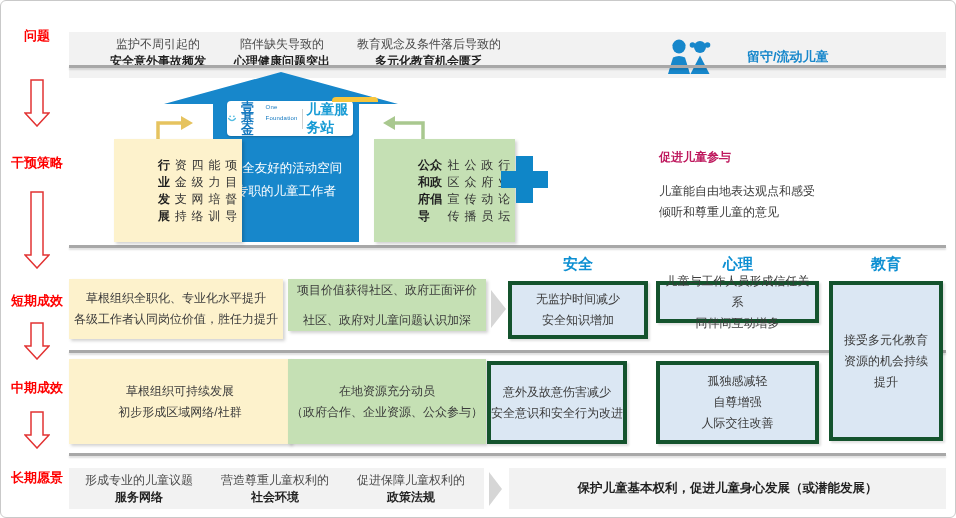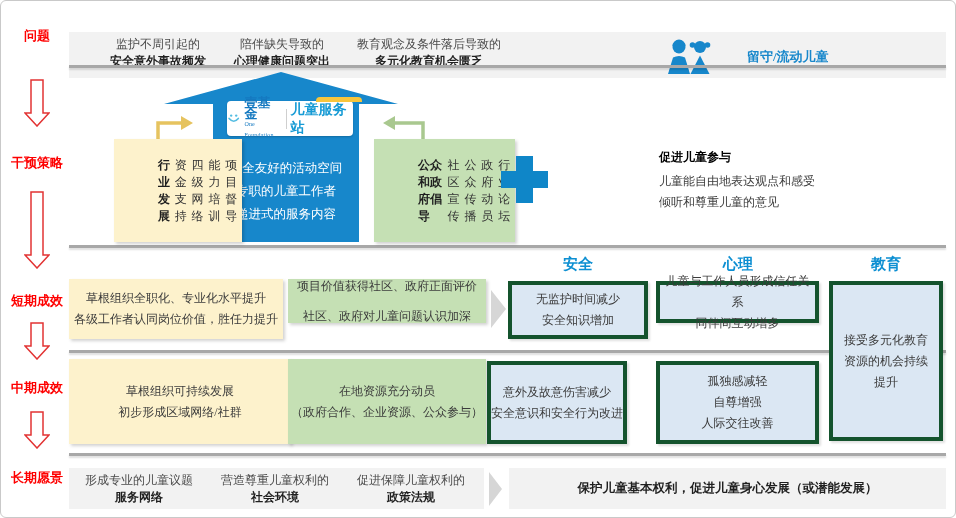--- a/index.html
+++ b/index.html
@@ -1,19 +1,19 @@
 <!DOCTYPE html>
 <html><head>
 <meta charset="utf-8">
 <style>
   html,body{margin:0;padding:0;background:#ffffff;}
   .canvas{
     position:relative;width:956px;height:518px;box-sizing:border-box;
     background:#fff;border:1px solid #c9c9c9;border-radius:6px;overflow:hidden;
-    font-family:Liberation Serif, serif;color:#3b3b3b;
+    font-family:Liberation Sans, sans-serif;color:#3b3b3b;
   }
   .abs{position:absolute;}
   
   .rail-label{position:absolute;left:6px;width:60px;text-align:center;
     color:#fe0000;font-weight:bold;font-size:13px;}
   .rail-arrow{position:absolute;left:23px;}
   
   .bar{position:absolute;background:#f2f2f2;margin-top:20px;}
   .pblock{position:absolute;text-align:center;font-size:12px;line-height:17px;color:#4a4a4a;}
   .pblock .b2{font-weight:bold;color:#1f1f1f;}
@@ -22,31 +22,31 @@
   .divider{position:absolute;height:3px;background:#a8a8a8;box-shadow:0 2px 2px rgba(0,0,0,.13);}
   
   .ybox{position:absolute;background:#fdf2cc;box-shadow:2px 2px 3px rgba(0,0,0,.18);}
   .gbox{position:absolute;background:#c5e0b4;box-shadow:2px 2px 3px rgba(0,0,0,.18);}
   .stack{display:flex;flex-direction:row;justify-content:space-evenly;align-items:center;
     text-align:left;font-size:12px;color:#333;padding-left:44px;}
   .stack .t{font-weight:bold;color:#1f1f1f;}
   .logo{position:absolute;left:226px;top:100px;width:126px;height:35px;background:#fff;
     border-radius:4px;display:flex;align-items:center;justify-content:center;gap:4px;
     box-shadow:0 1px 2px rgba(0,0,0,.2);}
-  .logo-brand{display:flex;flex-direction:column;line-height:11px;}
+  .logo-brand{display:flex;flex-direction:row;line-height:11px;}
   .logo-brand .cn{font-size:13px;font-weight:bold;color:#1579c0;}
   .logo-brand .en{font-size:6px;color:#1579c0;letter-spacing:.2px;}
   .logo-divider{width:1px;height:20px;background:#cfcfcf;}
   .logo-product{position:relative;font-size:14px;font-weight:bold;color:#179bd5;}
   .logo-product::before{content:"";position:absolute;left:26px;top:-4px;width:46px;height:5px;
     background:#f7c53c;border-radius:4px 4px 0 0;}
   .arrow-text{position:absolute;left:212px;top:156px;width:146px;text-align:center;
     color:#ffffff;font-size:12.5px;line-height:23px;}
   .participation{position:absolute;left:658px;top:146px;width:270px;font-size:12px;line-height:21px;color:#3b3b3b;}
-  .participation .t{font-weight:bold;color:#000000;margin-bottom:3px;}
+  .participation .t{font-weight:bold;color:#be185d;margin-bottom:13px;}
   
   .col-header{position:absolute;width:56px;text-align:center;color:#0d8fd2;font-weight:bold;font-size:15px;}
   .bbox{position:absolute;background:#dbe7f3;border:4px solid #14532d;box-sizing:border-box;
     box-shadow:2px 2px 2px rgba(0,0,0,.12);display:flex;flex-direction:column;
     justify-content:center;align-items:center;text-align:center;font-size:12px;line-height:21px;color:#3b3b3b;}
   .obox{display:flex;flex-direction:column;justify-content:center;align-items:center;
     text-align:center;font-size:12px;line-height:21px;color:#3b3b3b;}
   
   .graybox{position:absolute;background:#f2f2f2;}
   .ltblock{position:absolute;width:140px;text-align:center;font-size:12px;line-height:17px;color:#4a4a4a;}
@@ -123,21 +123,20 @@
       <span class="cn">壹基金</span>
       <span class="en">One Foundation</span>
     </span>
     <span class="logo-divider"></span>
     <span class="logo-product">儿童服务站</span>
   </div>
 
   <div class="arrow-text">
     <div>安全友好的活动空间</div>
     <div>专职的儿童工作者</div>
-    <div>递进式的服务内容</div>
   </div>
 
   <svg class="abs" style="left:150px;top:112px;" width="44" height="28">
     <path d="M7,28 L7,10 L30,10" fill="none" stroke="#e6c35f" stroke-width="3.5"></path>
     <polygon points="30,3 42,10 30,17" fill="#e6c35f"></polygon>
   </svg>
 
   <div class="ybox stack" style="left:113px;top:138px;width:84px;height:103px;">
     <div class="t">行业发展</div>
     <div>资金支持</div>
@@ -170,21 +169,21 @@
   </div>
 
   <div class="col-header" style="left:549px;top:254px;">安全</div>
   <div class="col-header" style="left:709px;top:254px;">心理</div>
   <div class="col-header" style="left:857px;top:254px;">教育</div>
 
   <div class="ybox obox" style="left:68px;top:278px;width:214px;height:60px;">
     <div>草根组织全职化、专业化水平提升</div>
     <div>各级工作者认同岗位价值，胜任力提升</div>
   </div>
-  <div class="gbox obox" style="left:287px;top:278px;width:198px;height:44px;gap:9px;">
+  <div class="gbox obox" style="left:287px;top:278px;width:198px;height:52px;gap:9px;">
     <div>项目价值获得社区、政府正面评价</div>
     <div>社区、政府对儿童问题认识加深</div>
   </div>
   <svg class="abs" style="left:489px;top:288px;" width="17" height="40">
     <polygon points="1,1 16,20 1,39" fill="#d6d6d6"></polygon>
   </svg>
   <div class="bbox" style="left:507px;top:280px;width:140px;height:58px;">
     <div>无监护时间减少</div>
     <div>安全知识增加</div>
   </div>

